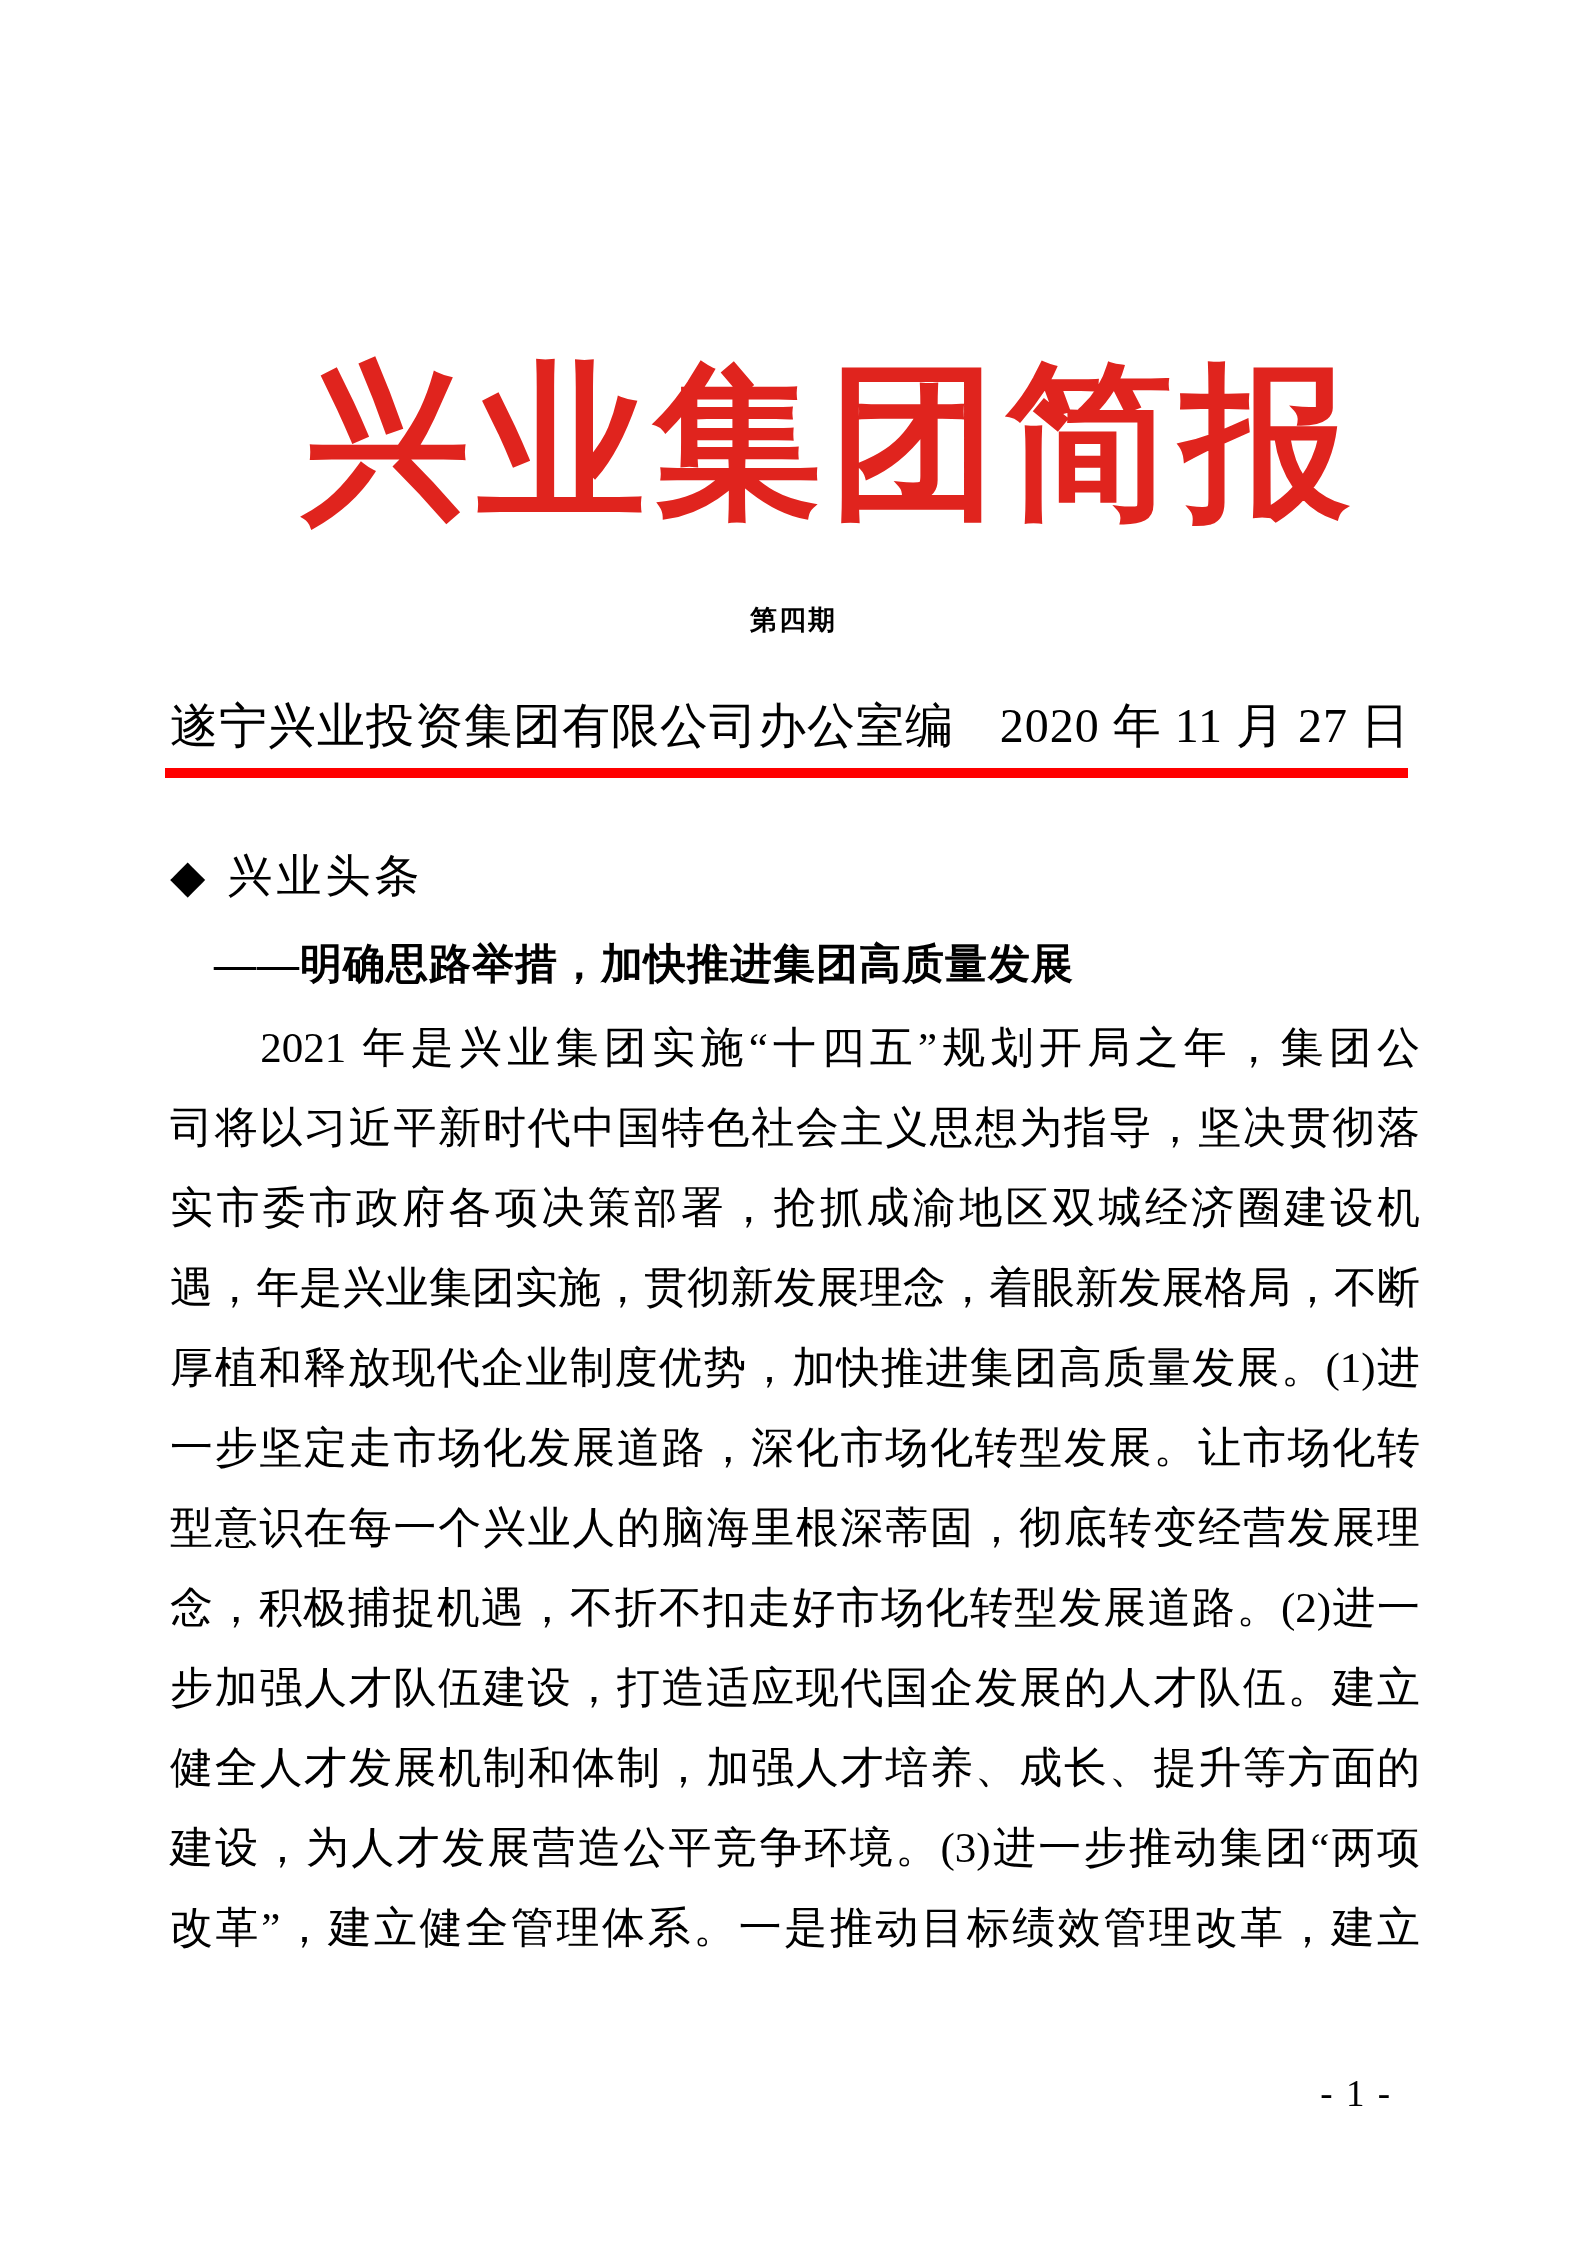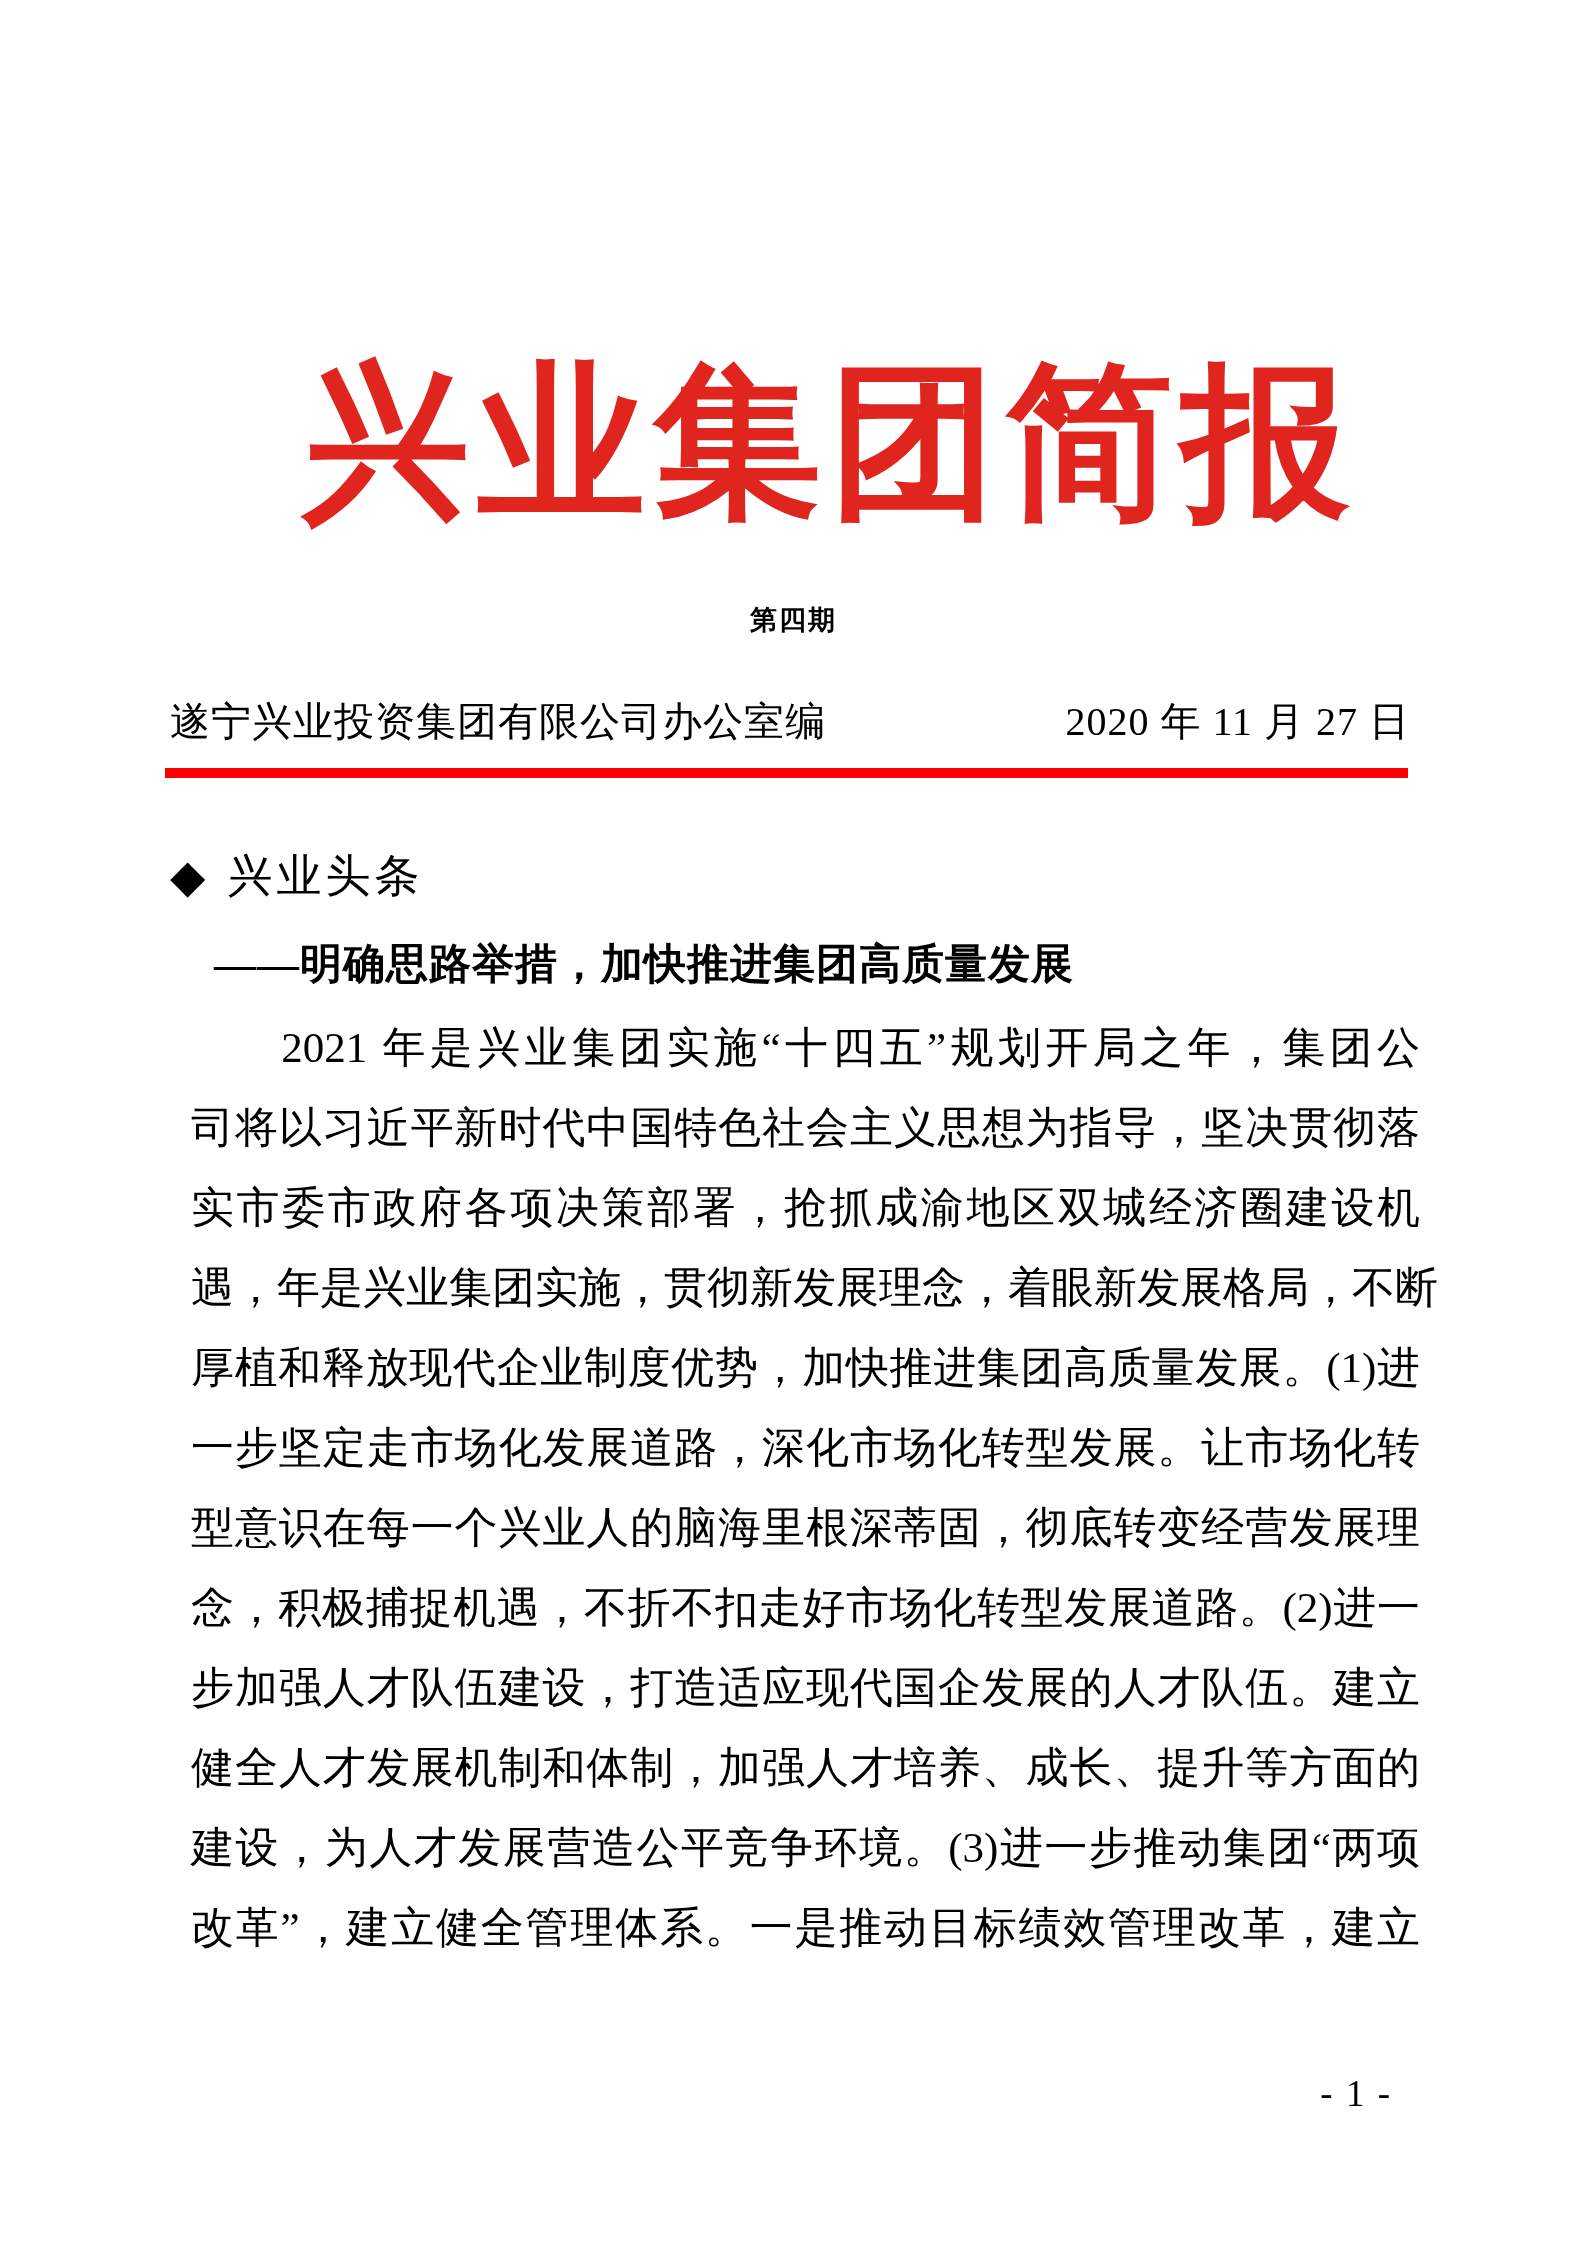--- a/index.html
+++ b/index.html
@@ -48,21 +48,21 @@
 
   
   .editor-row {
     position: absolute;
     top: 694px;
     left: 170px;
     width: 1240px;
     display: flex;
     justify-content: space-between;
     align-items: baseline;
-    font-size: 40px;
+    font-size: 48px;
   }
   .editor-row .editor {
     letter-spacing: 1px;
   }
   .editor-row .date {
     letter-spacing: 1px;
     margin-left: 40px;
   }
 
   
@@ -115,21 +115,20 @@
     width: 1250px;
   }
   .body-line {
     height: 80px;
     line-height: 80px;
     font-size: 43px;
     text-align: justify;
     text-align-last: justify;
     white-space: nowrap;
     overflow: visible;
-    margin-left: 21px;
   }
   .body-line.first {
     text-indent: 2.1em;
   }
 
   
   .page-number {
     position: absolute;
     top: 2072px;
     right: 195px;

